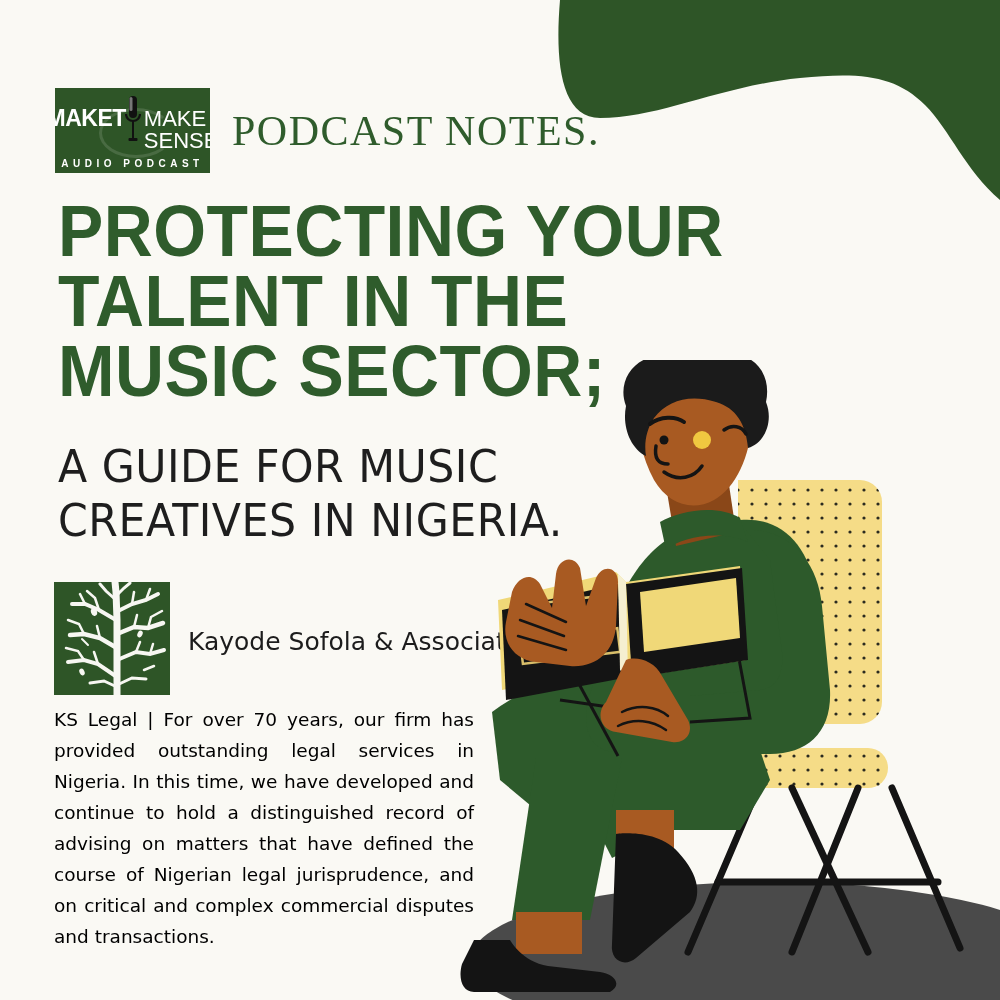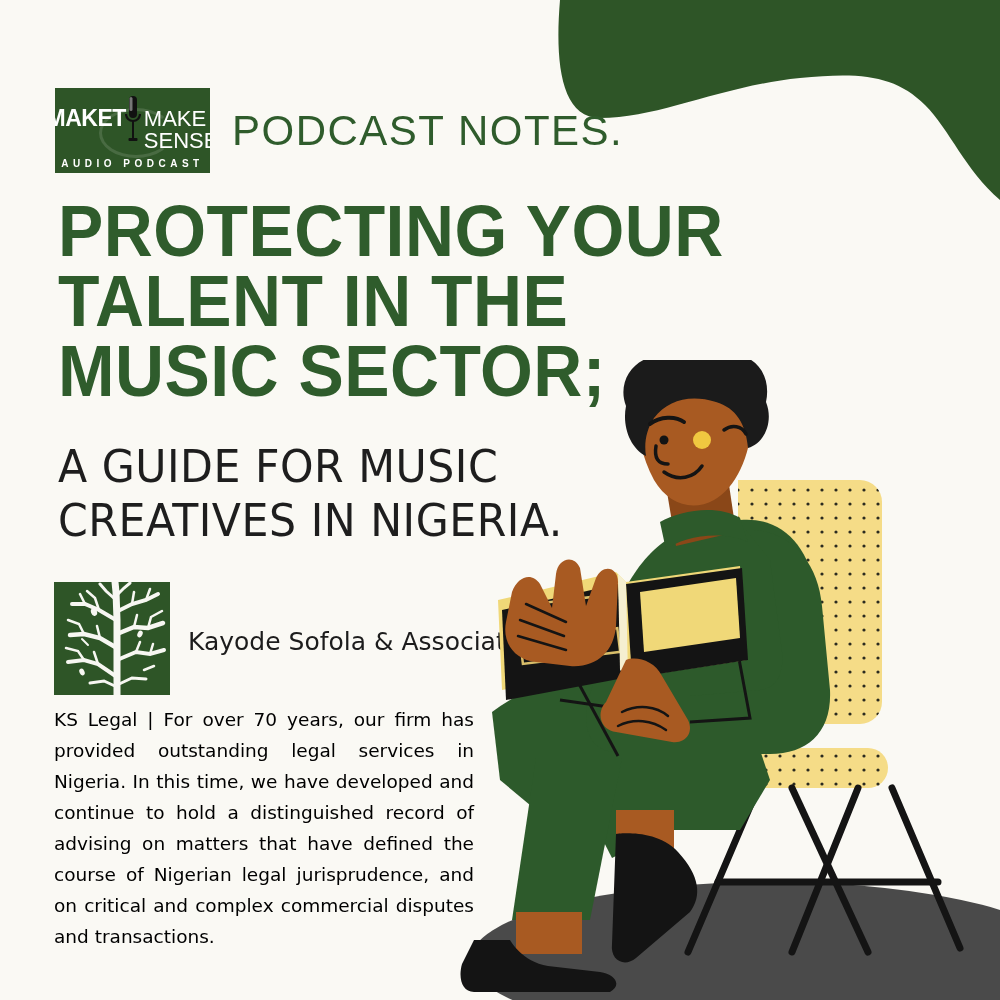--- a/index.html
+++ b/index.html
@@ -60,21 +60,21 @@
     position:relative;z-index:3;
     color:#fff;font-size:10px;letter-spacing:4.5px;
     font-weight:bold;margin-top:6px;
   }
   #podcast-notes{
     color:#2F5C2C;
     font-size:42px;
     letter-spacing:1.5px;
     font-weight:400;
     white-space:nowrap;
-    font-family:Liberation Sans, sans-serif;
+    font-family:Liberation Serif, serif;
   }
 
   
   #headline{
     position:absolute;left:58px;top:196px;
     width:760px;
     color:#2F5C2C;
     font-family:"Liberation Sans Narrow","Liberation Sans", sans-serif;
     font-size:73px;
     line-height:70px;

